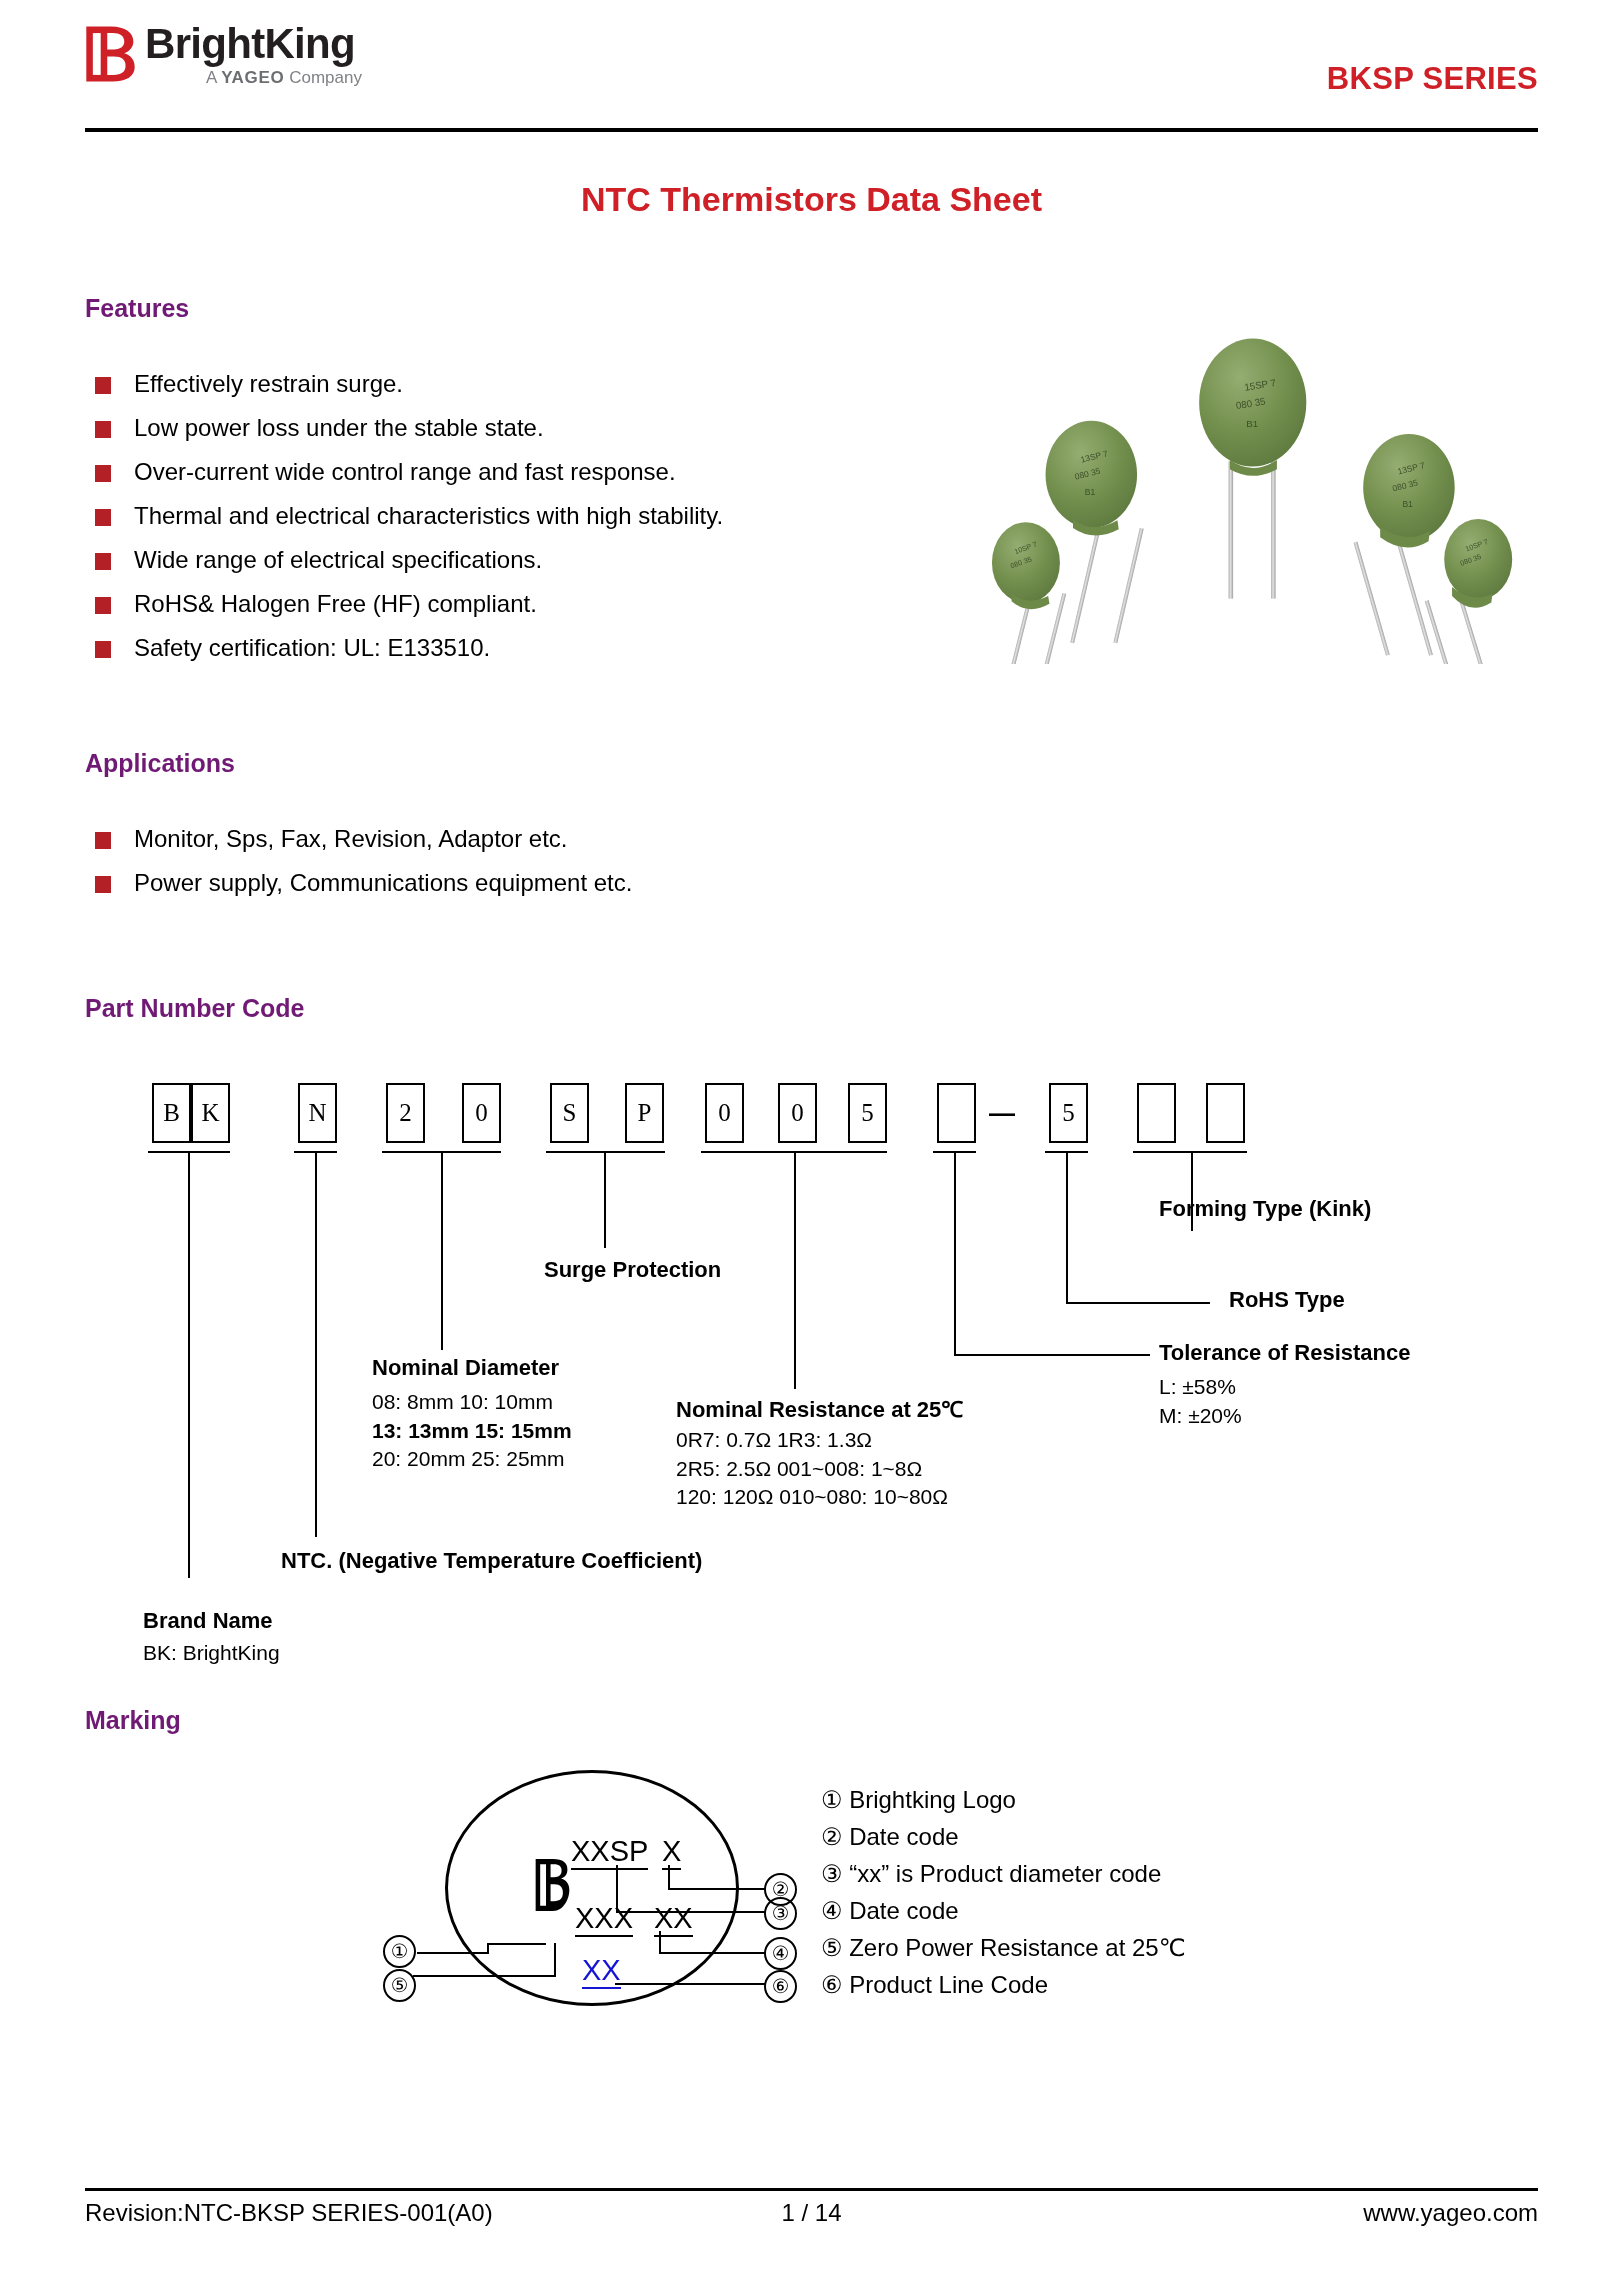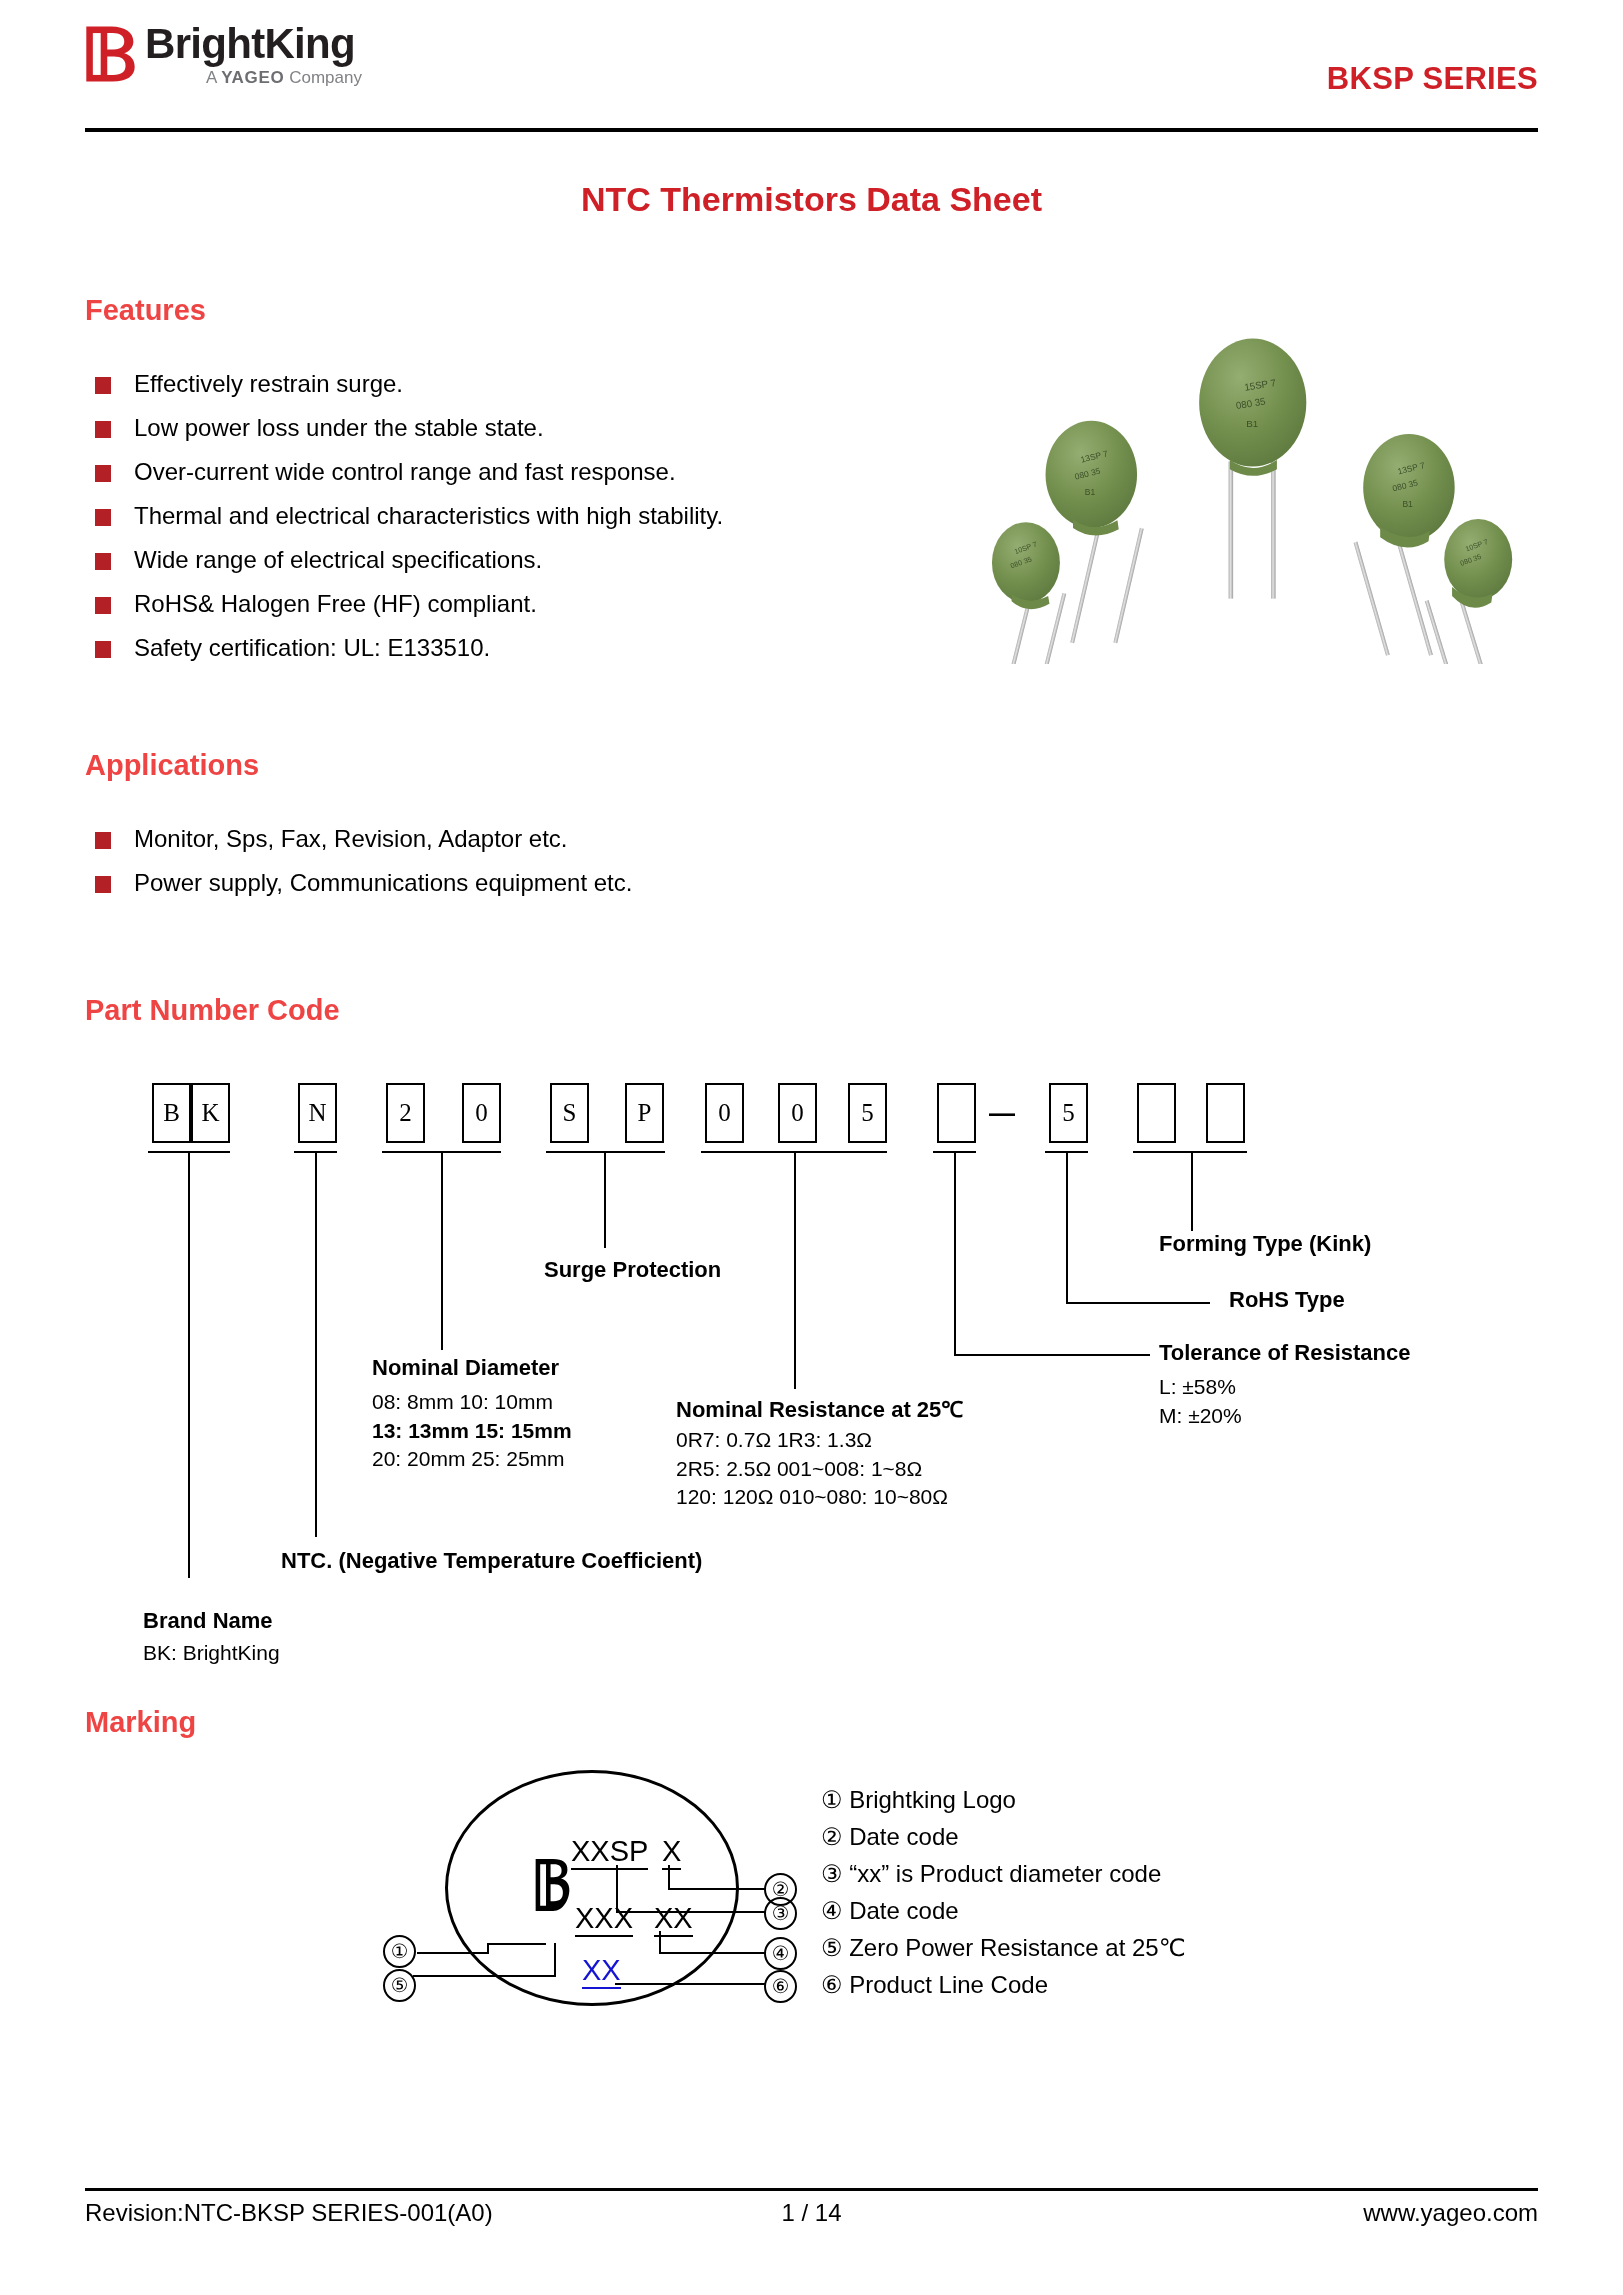--- a/index.html
+++ b/index.html
@@ -23,21 +23,21 @@
   .logo-sub b { color:#6d6e71; font-weight:bold; letter-spacing:0.7px; }
   .series { position:absolute; right:0; top:41px; font-size:31px; font-weight:bold; color:#cf2027;
             letter-spacing:0.3px; white-space:nowrap; }
   .hrule { position:absolute; left:85px; right:85px; top:128px; height:3.9px; background:#000; }
 
   
   .doc-title { position:absolute; left:0; right:0; top:180px; text-align:center;
                font-size:34px; font-weight:bold; color:#cf2027; }
 
   
-  .sec-head { position:absolute; font-size:29px; font-weight:bold; color:#ef4444; white-space:nowrap; }
+  .sec-head { position:absolute; font-size:25px; font-weight:bold; color:#701a75; white-space:nowrap; }
 
   
   .bullets { position:absolute; }
   .bullet-row { position:relative; height:44px; }
   .bullet-sq { position:absolute; left:0; top:9.2px; width:16.4px; height:16.4px; background:#b32025; }
   .bullet-tx { position:absolute; left:39px; top:0; font-size:24px; white-space:nowrap; line-height:31px; }
 
   
   .photo { position:absolute; left:955px; top:298px; width:602px; height:366px; }
   .disc-g { position:absolute; }
@@ -259,21 +259,21 @@
     <div class="cal-bold" style="left:372px; top:1355px;">Nominal Diameter</div>
     <div class="cal-norm" style="left:372px; top:1387px;">08: 8mm     10: 10mm</div>
     <div class="cal-norm" style="left:372px; top:1416px;font-weight:bold;">13: 13mm   15: 15mm</div>
     <div class="cal-norm" style="left:372px; top:1444px;">20: 20mm   25: 25mm</div>
 
     <div class="cal-bold" style="left:676px; top:1393px;">Nominal Resistance at 25℃</div>
     <div class="cal-norm" style="left:676px; top:1425px;">0R7: 0.7Ω      1R3: 1.3Ω</div>
     <div class="cal-norm" style="left:676px; top:1454px;">2R5: 2.5Ω     001~008: 1~8Ω</div>
     <div class="cal-norm" style="left:676px; top:1482px;">120: 120Ω     010~080: 10~80Ω</div>
 
-    <div class="cal-bold" style="left:1159px; top:1231px;">Forming Type (Kink)</div>
+    <div class="cal-bold" style="left:1159px; top:1196px;">Forming Type (Kink)</div>
     <div class="cal-bold" style="left:1229px; top:1287px;">RoHS Type</div>
 
     <div class="cal-bold" style="left:1159px; top:1340px;">Tolerance of Resistance</div>
     <div class="cal-norm" style="left:1159px; top:1372px;">L: ±58%</div>
     <div class="cal-norm" style="left:1159px; top:1401px;">M: ±20%</div>
 
     <div class="cal-bold" style="left:281px; top:1548px;">NTC. (Negative Temperature Coefficient)</div>
 
     <div class="cal-bold" style="left:143px; top:1608px;">Brand Name</div>
     <div class="cal-norm" style="left:143px; top:1638px;">BK: BrightKing</div>

